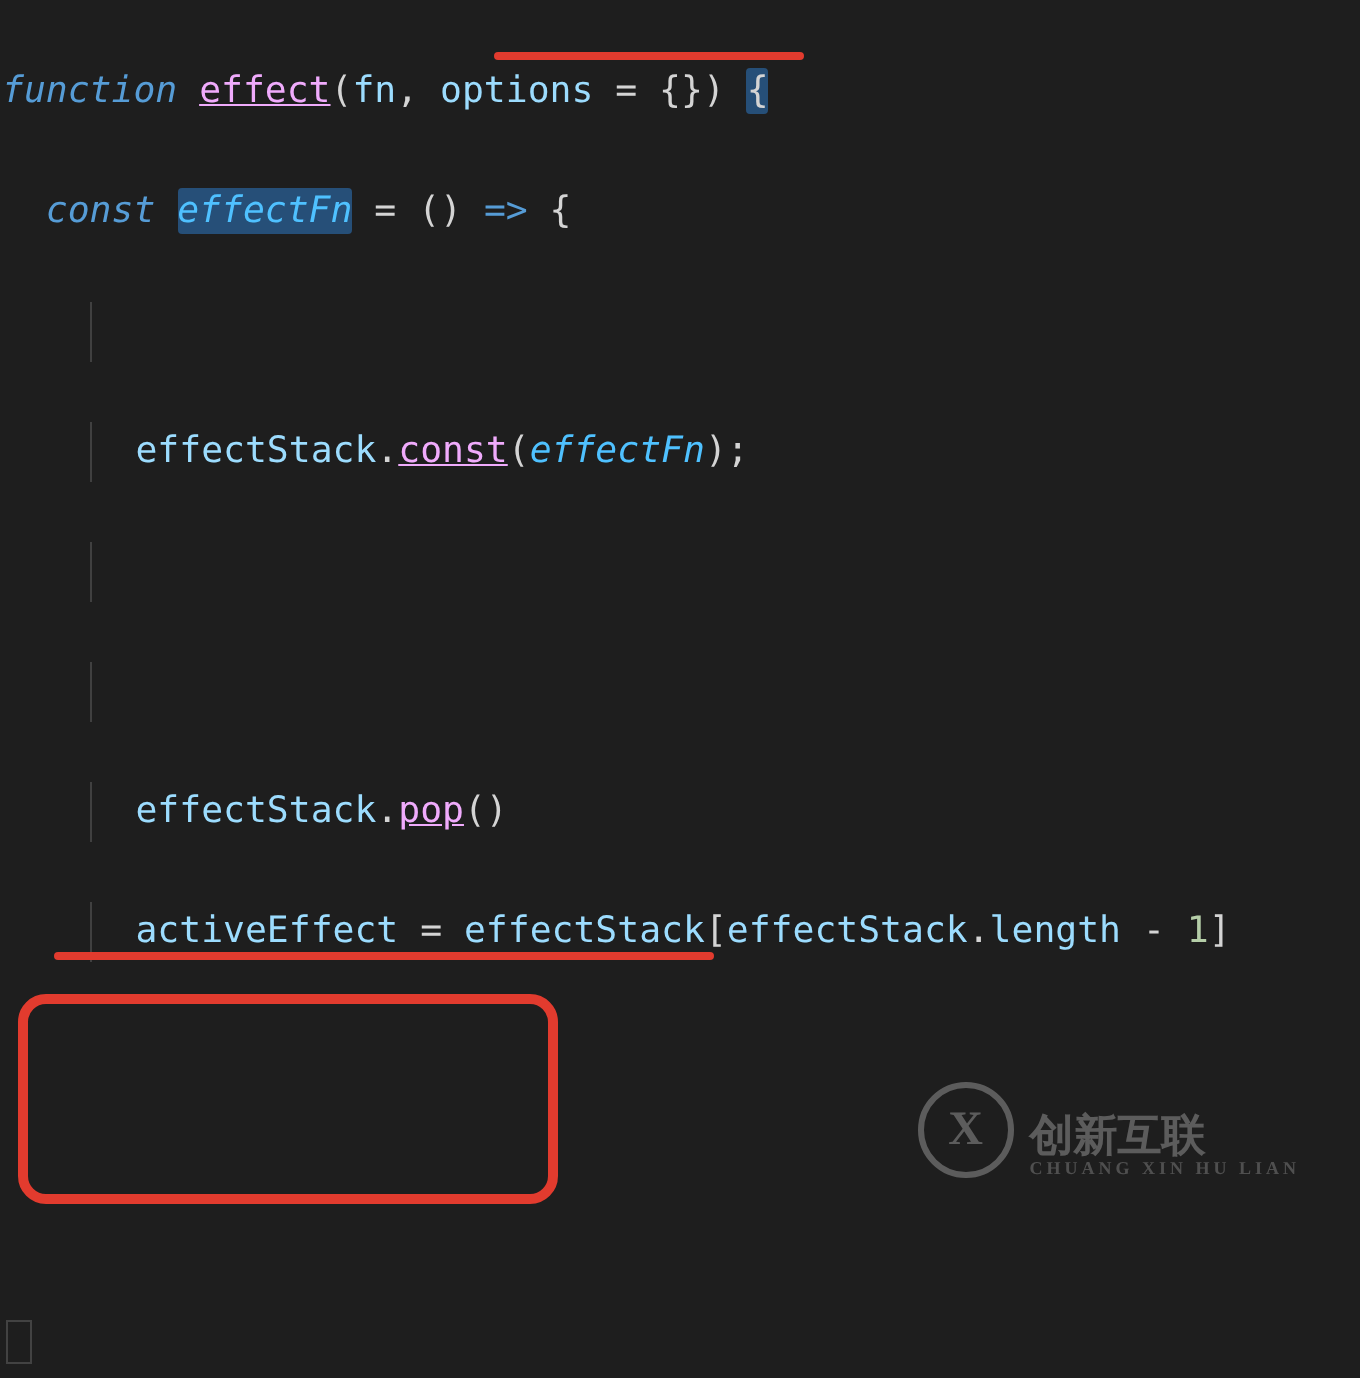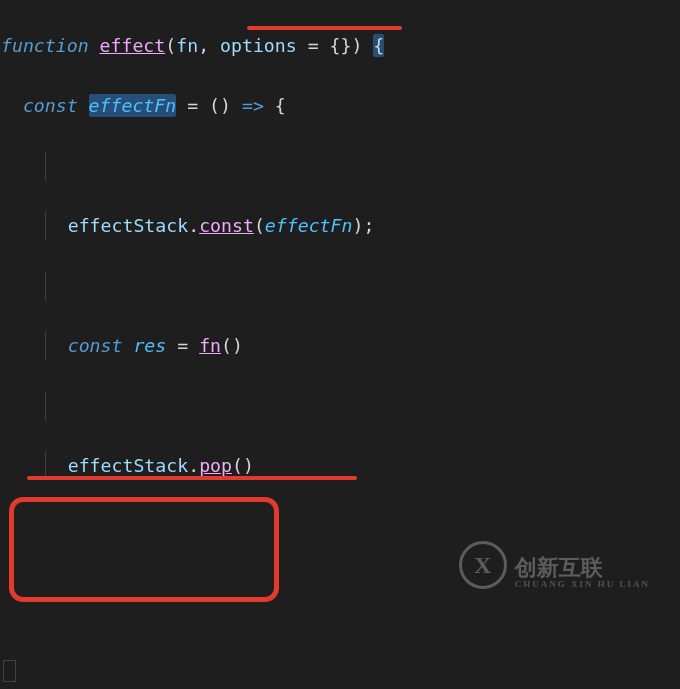--- a/index.html
+++ b/index.html
@@ -102,23 +102,23 @@
 </style>
 </head>
 <body>
 
 <div class="editor">
 <div><span class="kw">function</span> <span class="fn">effect</span><span class="op">(</span><span class="id">fn</span><span class="op">,</span> <span class="id">options</span> <span class="op">=</span> <span class="op">{}</span><span class="op">)</span> <span class="sel op">{</span></div>
 <div>  <span class="kw">const</span> <span class="sel const">effectFn</span> <span class="op">=</span> <span class="op">()</span> <span class="kw">=&gt;</span> <span class="op">{</span></div>
 <div>    <span class="indent-guide"></span></div>
 <div>    <span class="indent-guide"></span>  <span class="id">effectStack</span><span class="op">.</span><span class="fn">const</span><span class="op">(</span><span class="const">effectFn</span><span class="op">);</span></div>
 <div>    <span class="indent-guide"></span></div>
-<div>    <span class="indent-guide"></span>  <span class="kw">const</span> <span class="const">res</span> <span class="op">=</span> <span class="fn">fn</span><span class="op">()</span></div>
 <div>    <span class="indent-guide"></span></div>
 <div>    <span class="indent-guide"></span>  <span class="id">effectStack</span><span class="op">.</span><span class="fn">pop</span><span class="op">()</span></div>
+<div>    <span class="indent-guide"></span>  <span class="id">activeEffect</span> <span class="op">=</span> <span class="id">effectStack</span><span class="op">[</span><span class="id">effectStack</span><span class="op">.</span><span class="id">length</span> <span class="op">-</span> <span class="num">1</span><span class="op">]</span></div>
 
 
 
 
 
 
 
 
 
 

